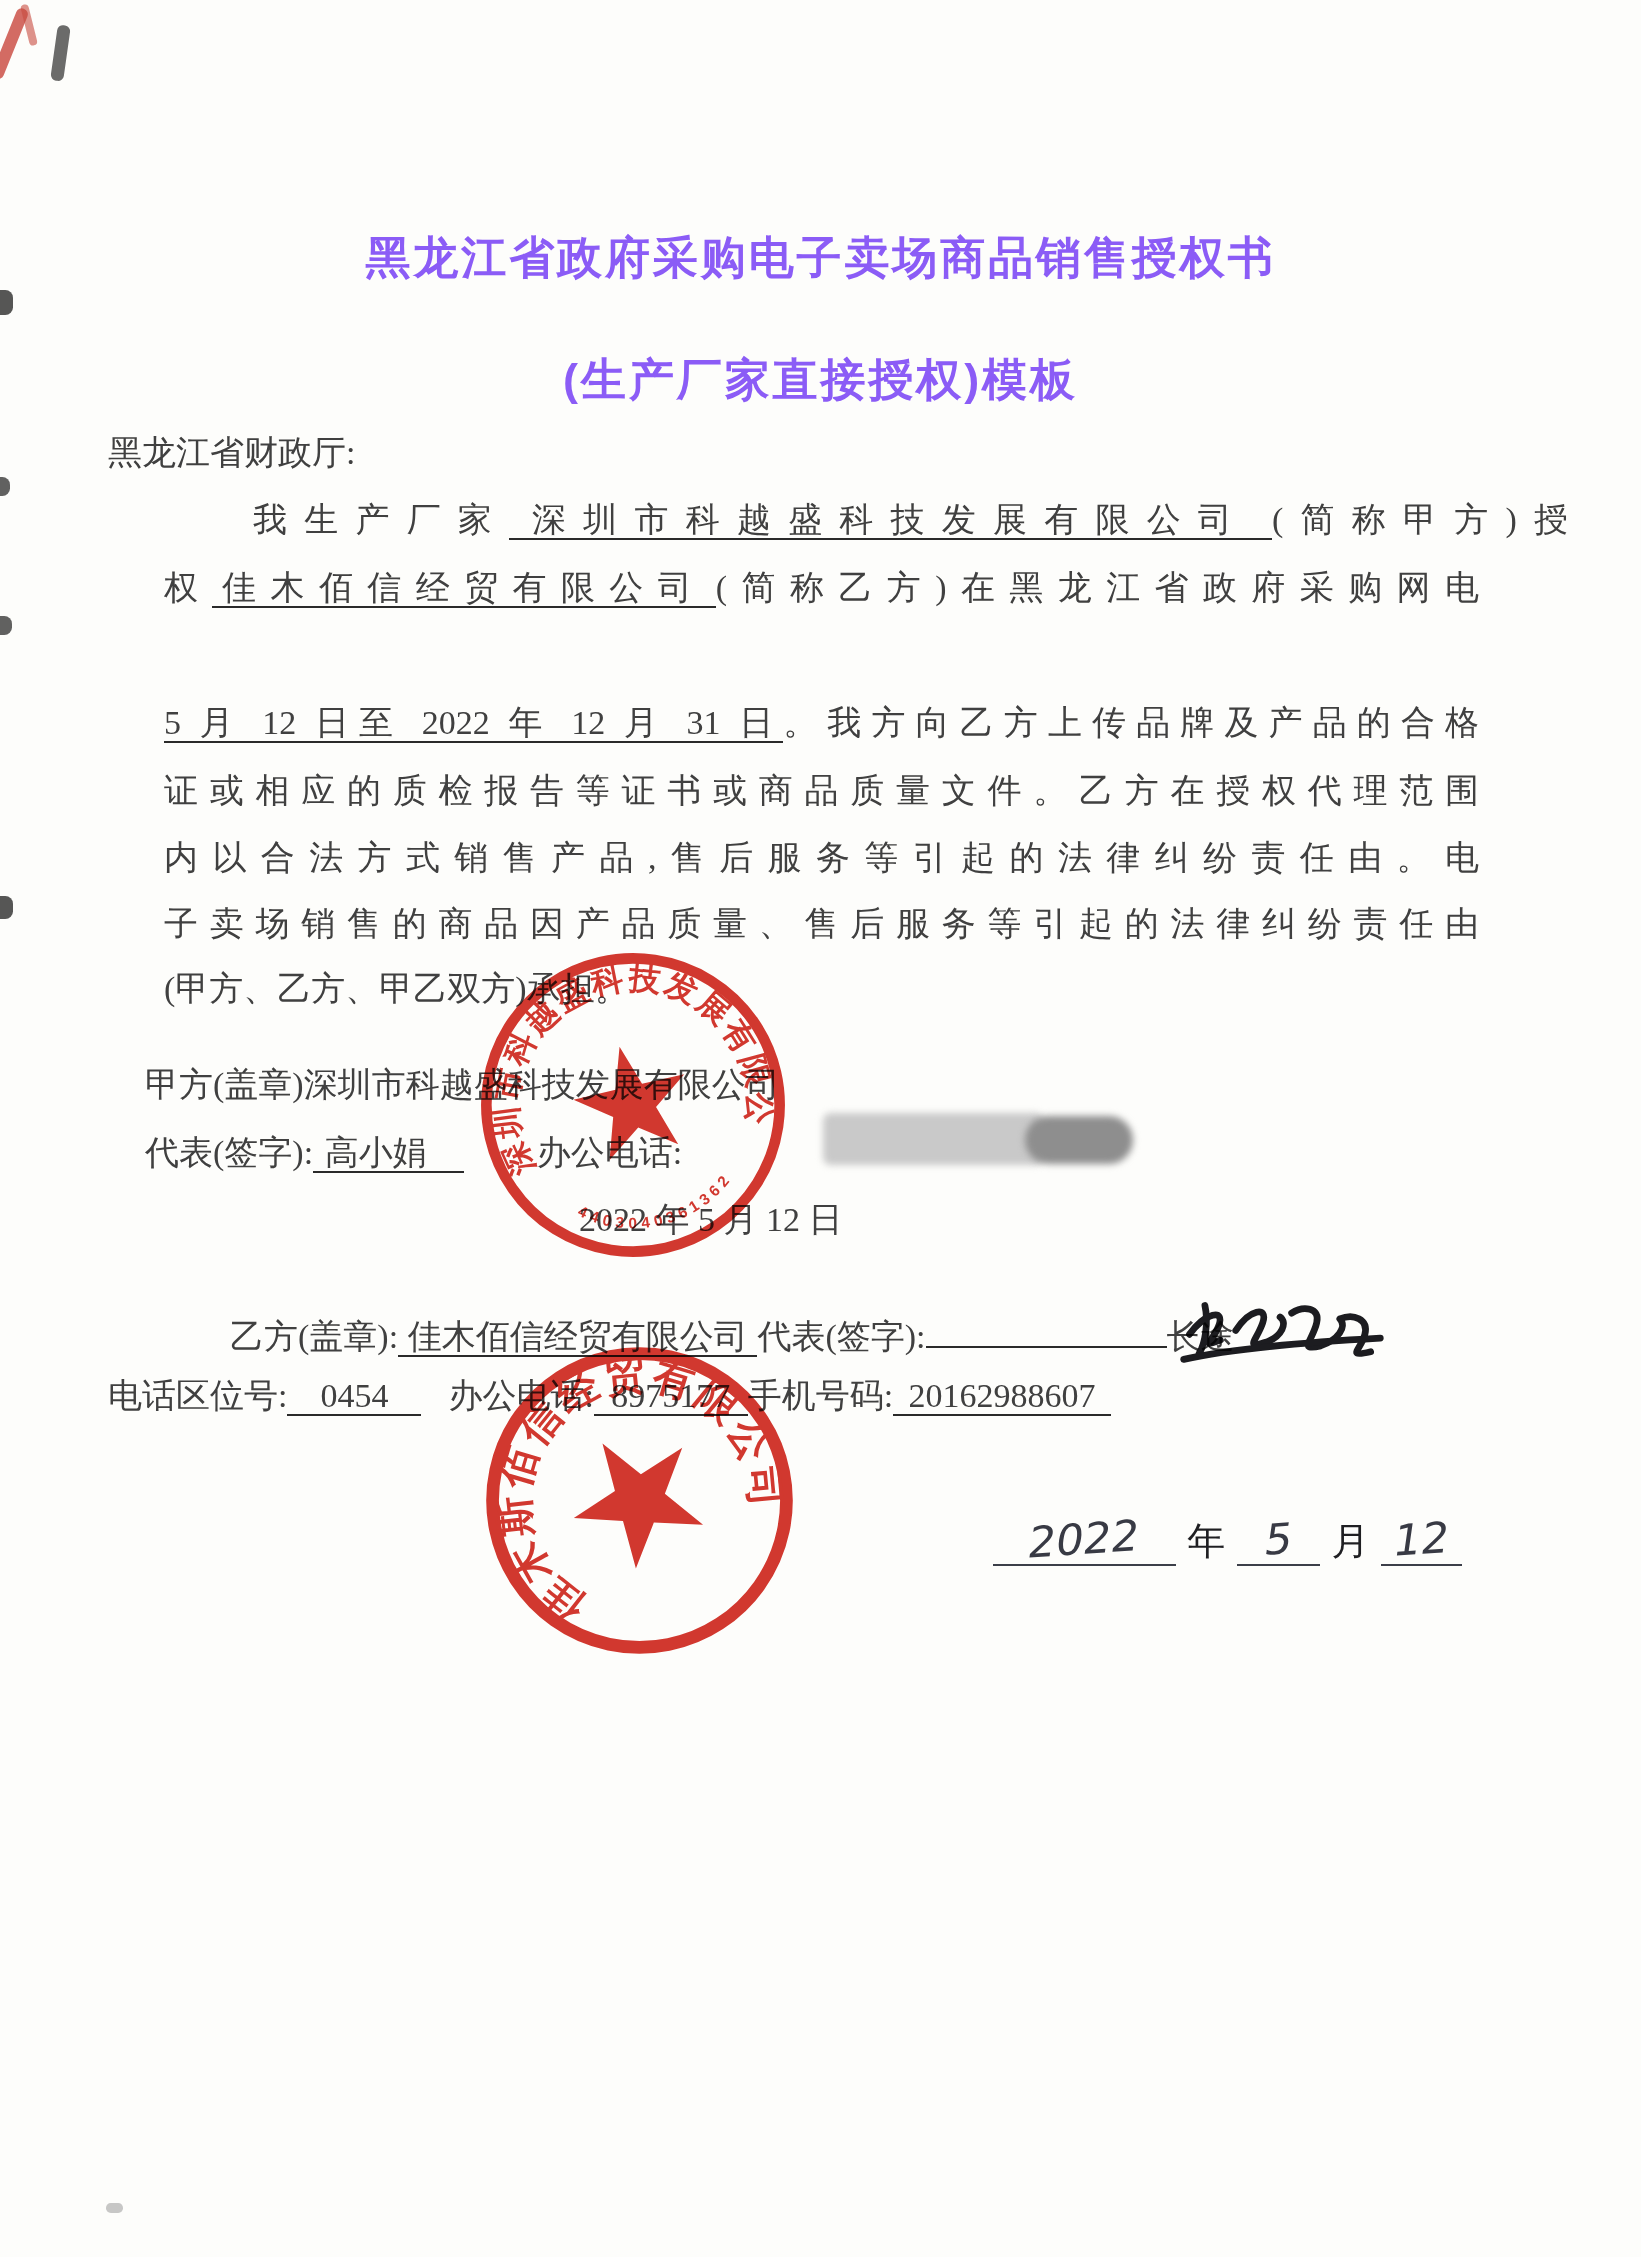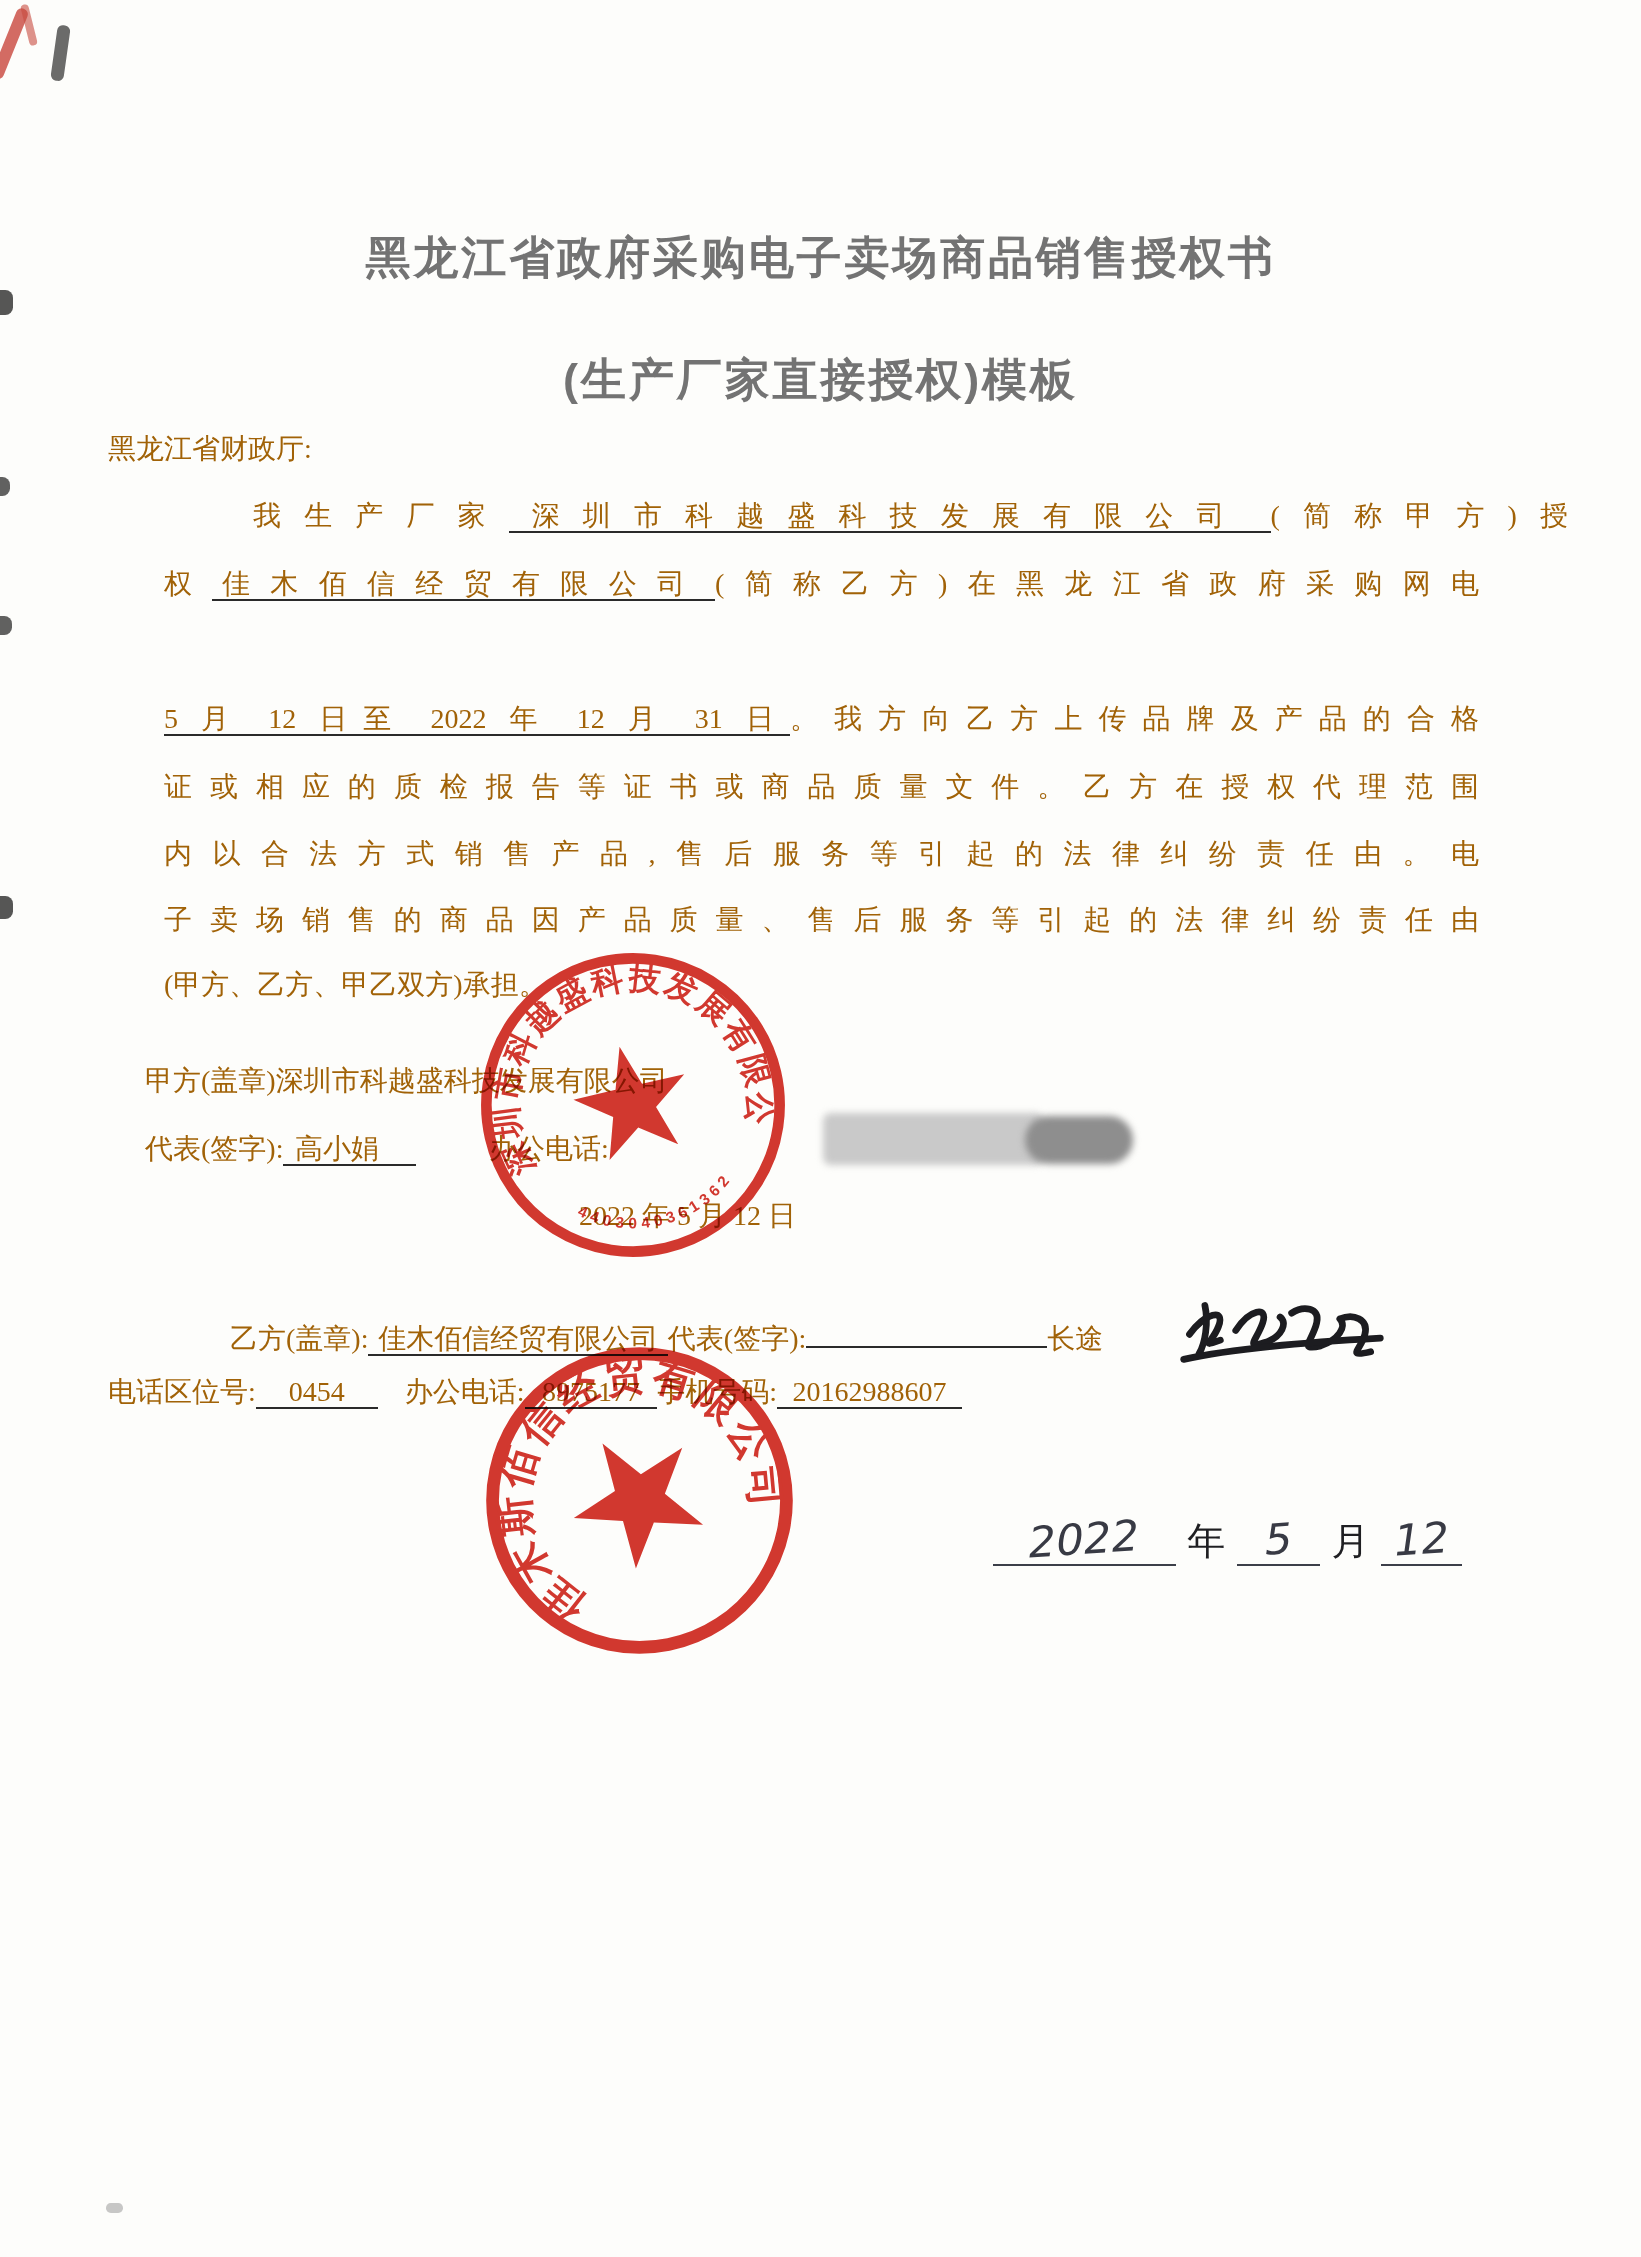--- a/index.html
+++ b/index.html
@@ -4,22 +4,22 @@
 <style>
   html,body{margin:0;padding:0;background:#e8e8e8;}
   .page{
     position:relative; width:1641px; height:2257px; margin:0 auto;
     background:#fdfdfb; overflow:hidden;
     font-family:"Liberation Serif", serif; color:#1f1f22;
   }
   .abs{position:absolute;}
   .title{left:0; width:1641px; text-align:center;
     font-family:"Liberation Sans", sans-serif; font-weight:bold;
-    font-size:45px; letter-spacing:2.9px; color:#737373;}
-  .line{position:absolute; font-size:28px; white-space:nowrap; color:#a16207;}
+    font-size:45px; letter-spacing:2.9px; color:#8b5cf6;}
+  .line{position:absolute; font-size:34px; white-space:nowrap; color:#404040;}
   .j{width:1315px; left:164px; text-align:justify; text-align-last:justify;
      text-justify:inter-character; white-space:normal;}
   .indent1{padding-left:89px;}
   .u{border-bottom:2.9px solid #2a2a2a;}
   .pad{padding:0 23px;}
   .pad2{padding:0 9.7px;}
   .gapL{margin-left:73px;}
   .gapS{margin-left:27px;}
   .sigline{display:inline-block; width:241px; height:41px;
     border-bottom:2.9px solid #2a2a2a; vertical-align:baseline;}

